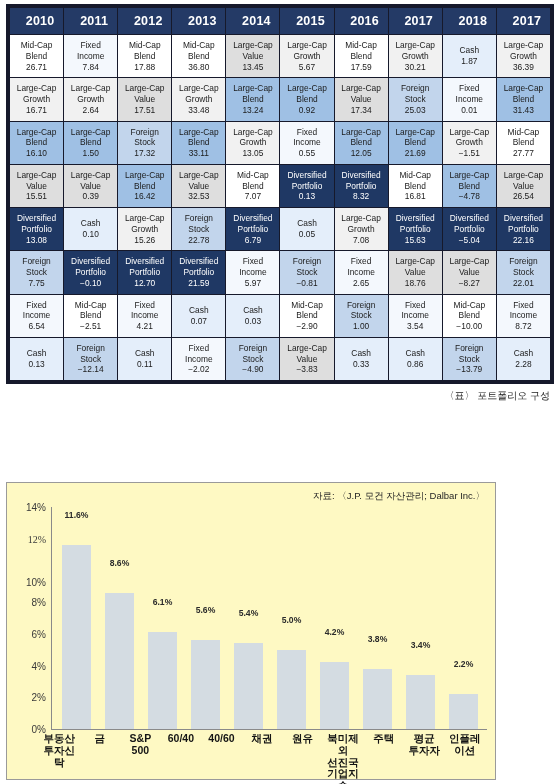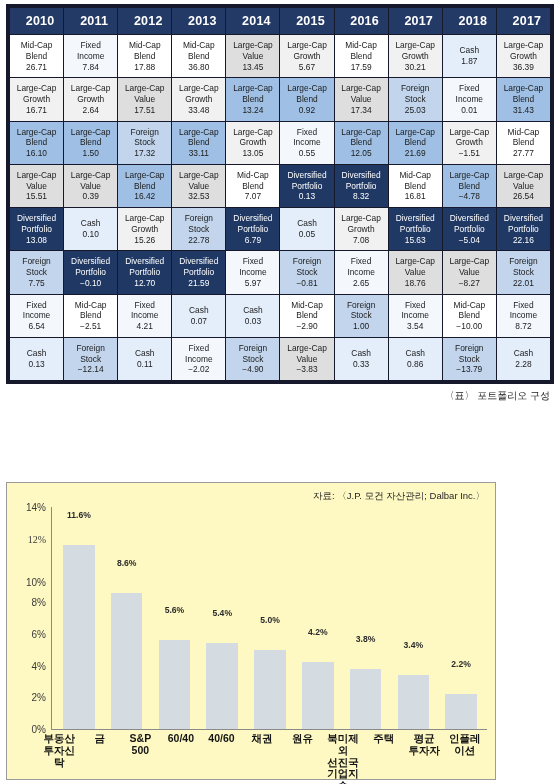--- a/index.html
+++ b/index.html
@@ -633,20 +633,24 @@
     <div class="axis-line-v"></div>
     <div class="axis-line-h"></div>
     <div class="bars-row" id="bars-row">
         <div class="bar-slot">
           <div class="bar-value">11.6%</div>
           <div class="bar-rect" style="height: 183.943px;"></div>
         </div>
         <div class="bar-slot">
           <div class="bar-value">8.6%</div>
           <div class="bar-rect" style="height: 136.371px;"></div>
+        </div>
+        <div class="bar-slot">
+          <div class="bar-value">6.1%</div>
+          <div class="bar-rect" style="height: 96.7286px;"></div>
         </div>
         <div class="bar-slot">
           <div class="bar-value">5.6%</div>
           <div class="bar-rect" style="height: 88.8px;"></div>
         </div>
         <div class="bar-slot">
           <div class="bar-value">5.4%</div>
           <div class="bar-rect" style="height: 85.6286px;"></div>
         </div>
         <div class="bar-slot">

